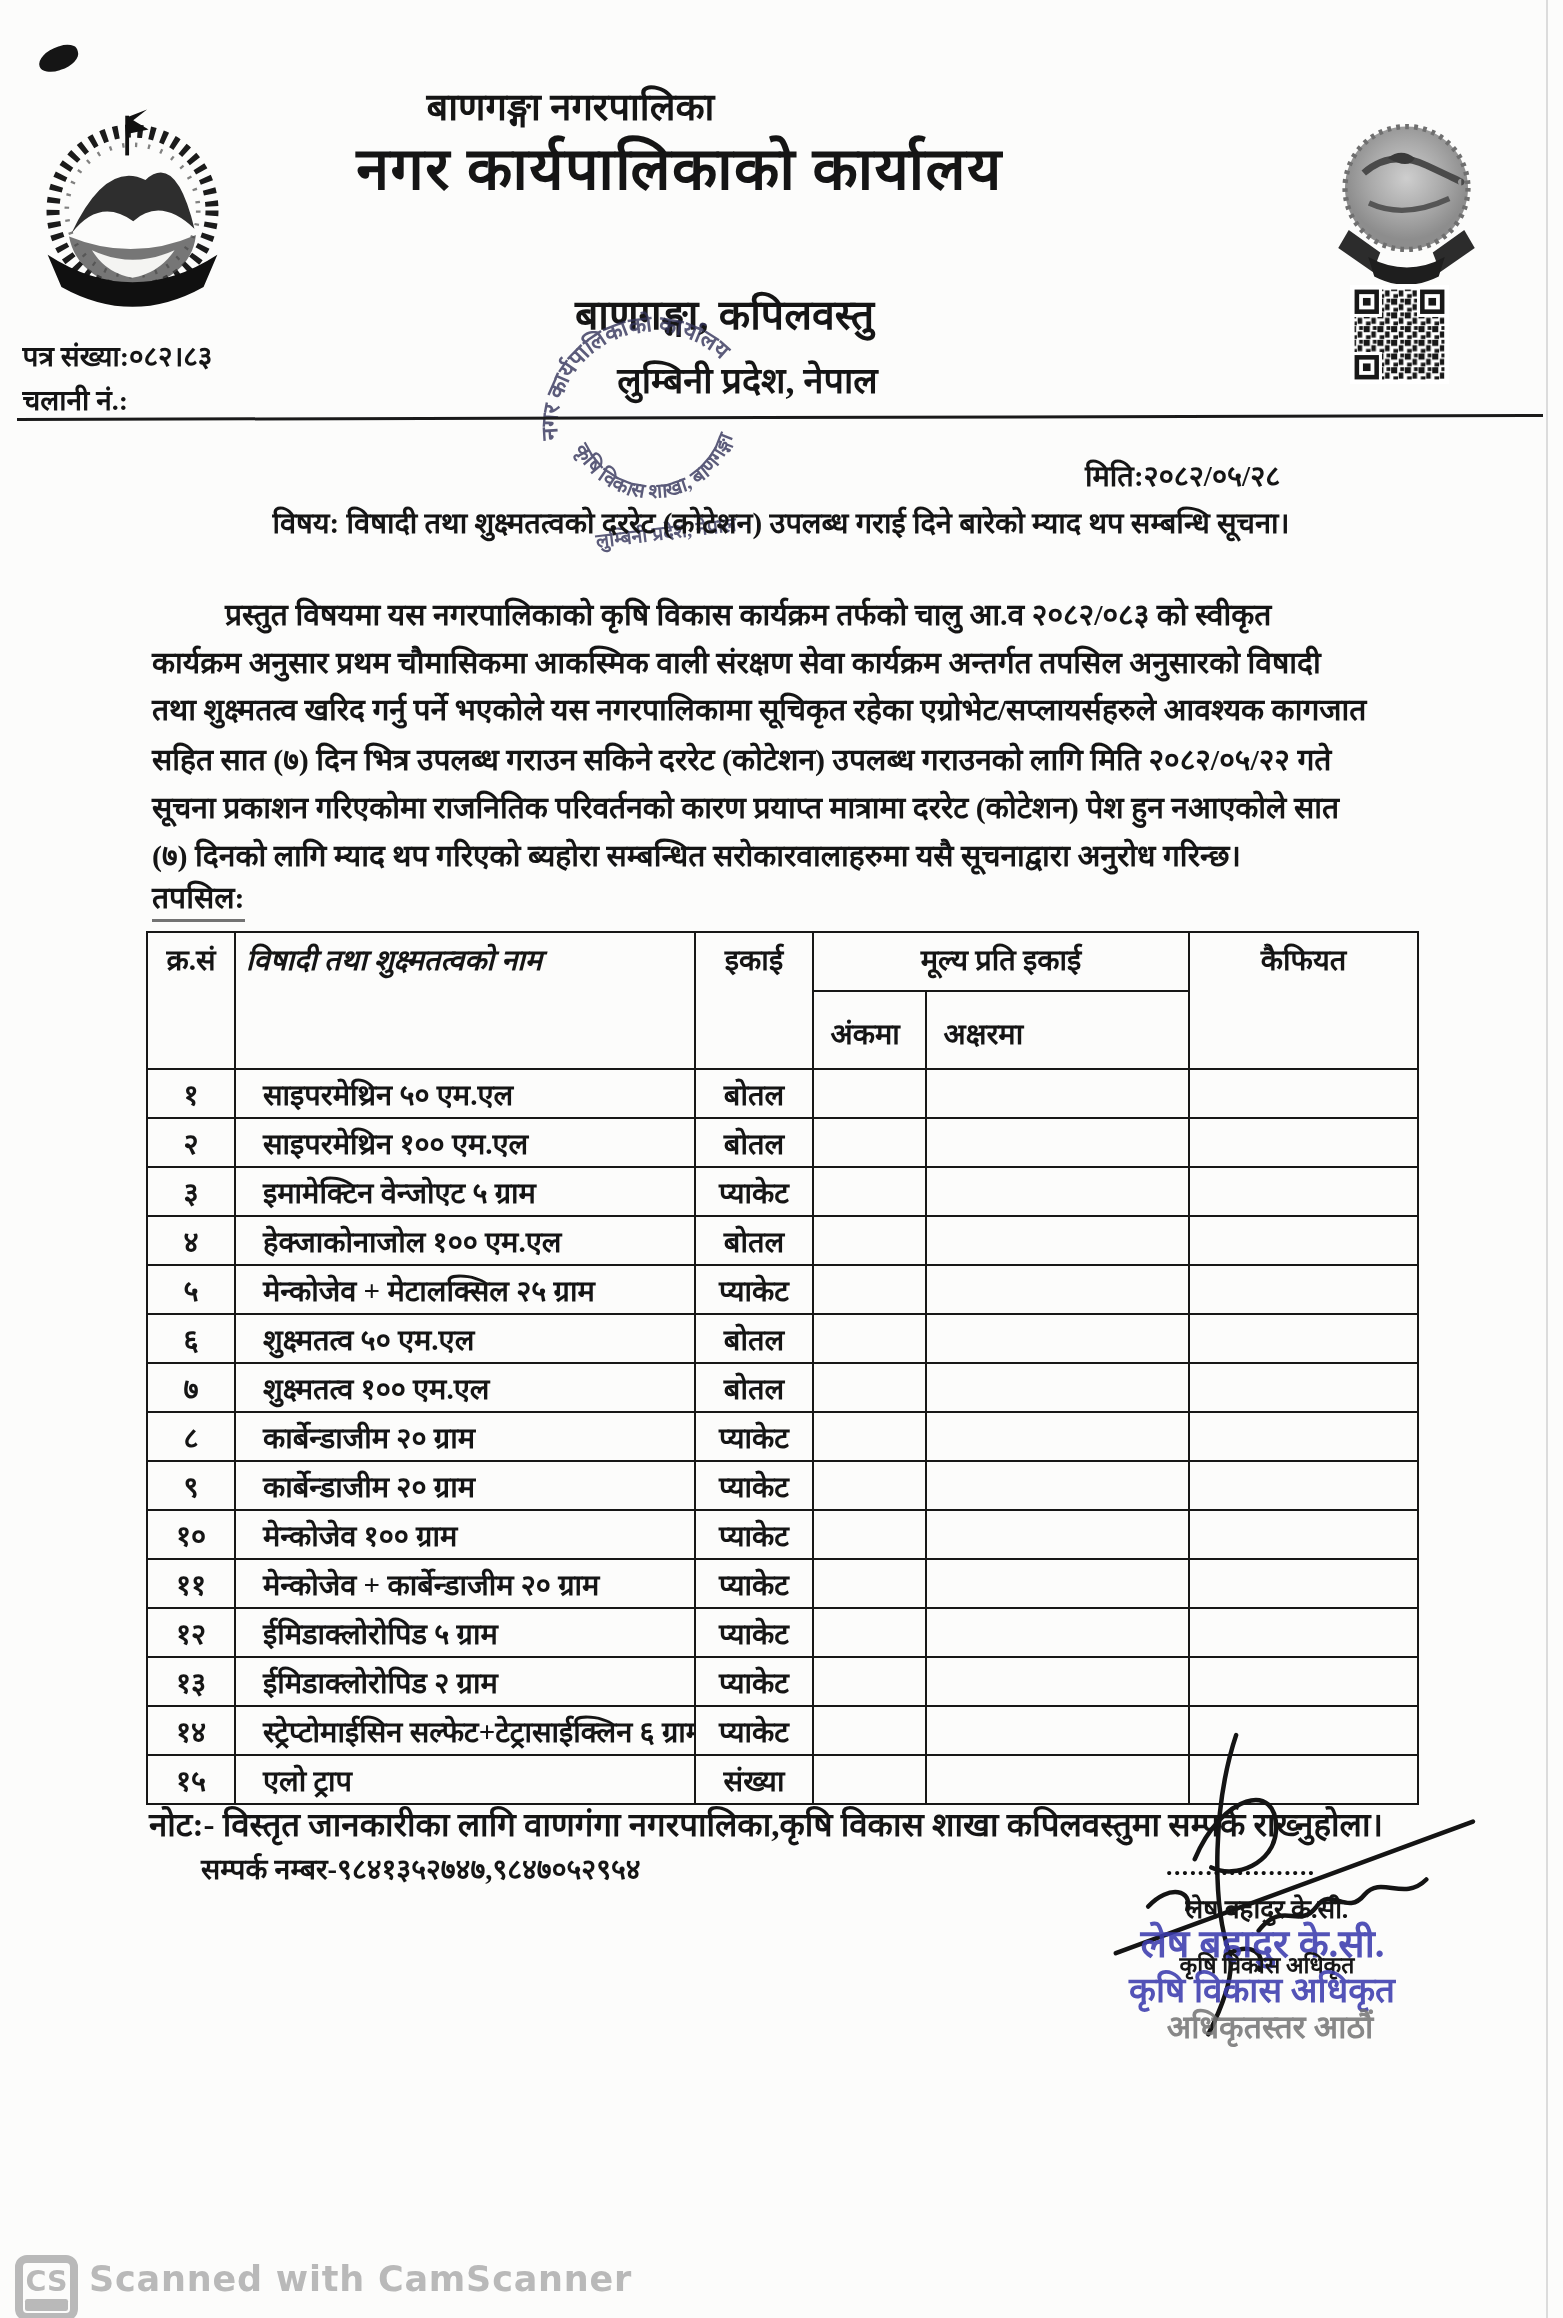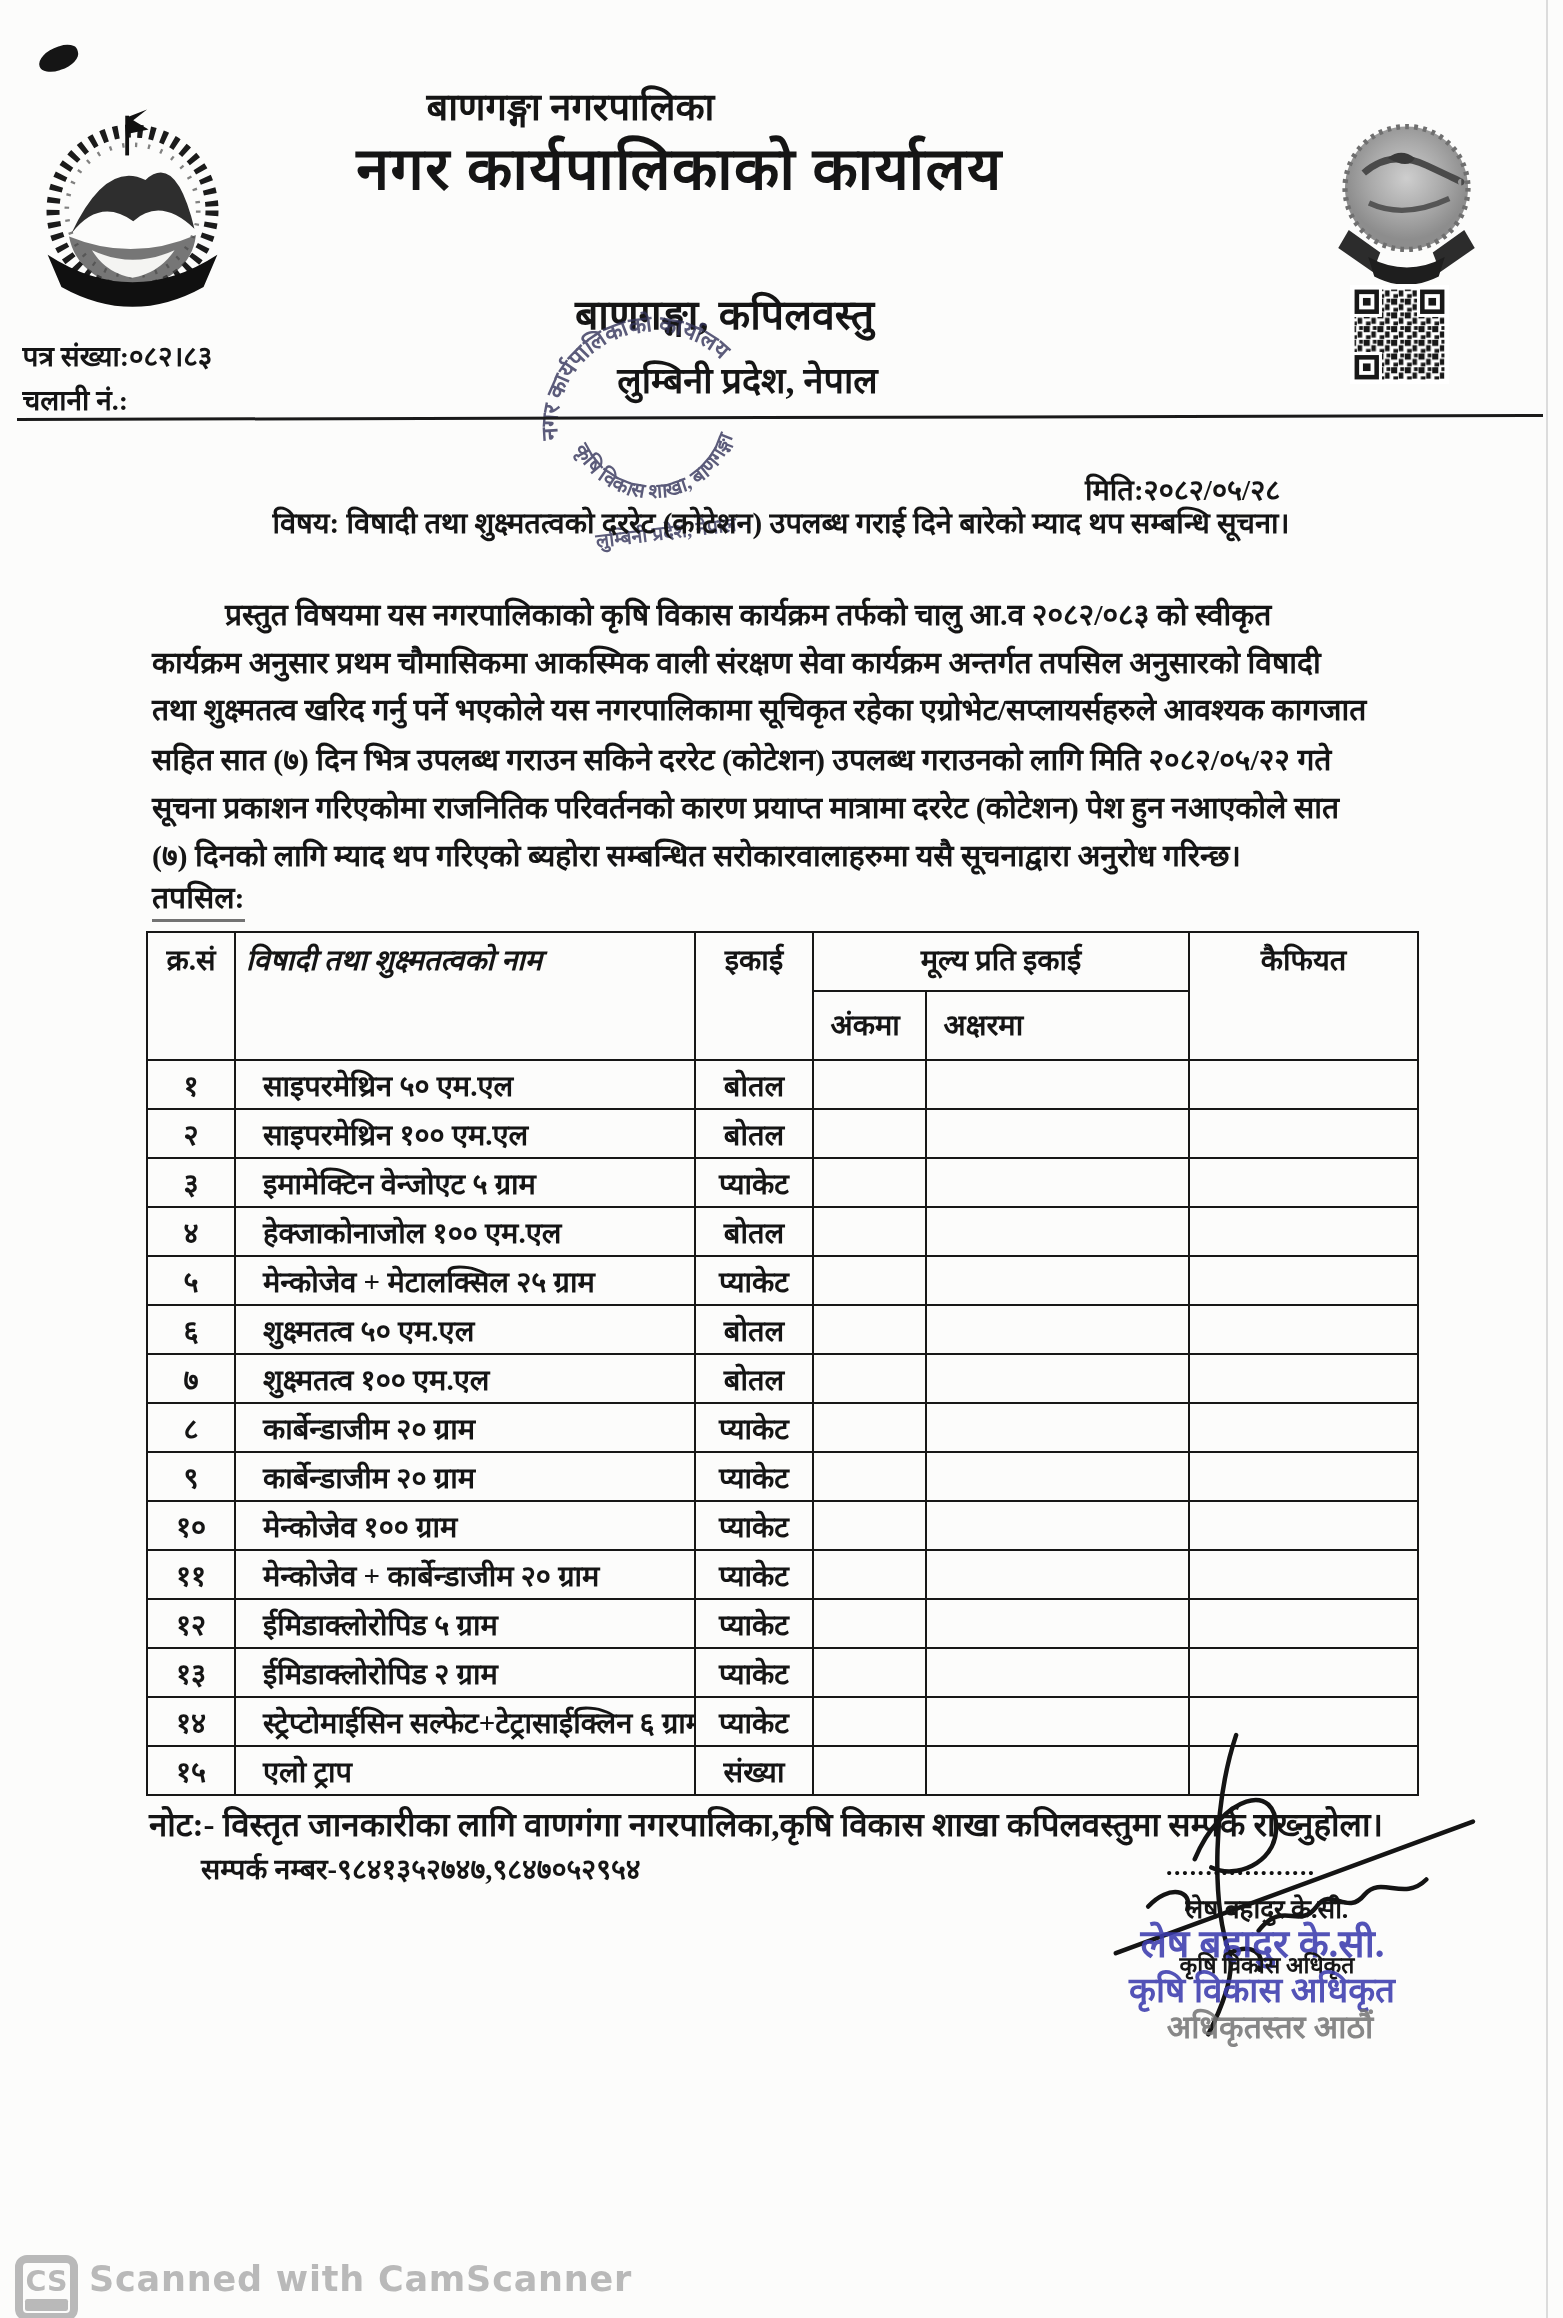--- a/index.html
+++ b/index.html
@@ -17,38 +17,38 @@
   .h-muni{left:195px;top:79px;width:751px;font-size:38px;}
   .h-office{left:120px;top:126px;width:1119px;font-size:59px;letter-spacing:1.5px;}
   .h-addr{left:349px;top:285px;width:751px;font-size:41px;}
   .h-prov{left:372px;top:355px;width:751px;font-size:36px;}
 
   .letter-no{left:22.5px;top:336px;font-size:28px;}
   .dispatch-no{left:22.5px;top:380px;font-size:28px;}
 
   .rule{left:16.5px;top:416px;width:1526px;height:3px;background:#1a1a1a;transform:rotate(-0.15deg);}
 
-  .date-line{left:1085px;top:469px;font-size:29px;}
+  .date-line{left:1085px;top:455px;font-size:29px;}
   .subject{left:30px;top:502px;width:1502px;font-size:29px;text-align:center;}
 
   .body-line{left:152px;width:1322px;font-size:30px;}
   .bl1{top:593px;padding-left:73px;}
   .bl2{top:641px;}
   .bl3{top:688px;}
   .bl4{top:738px;}
   .bl5{top:786px;}
   .bl6{top:834px;}
   .tapasil{left:152px;top:876px;font-size:30px;border-bottom:3px solid #737373;padding-bottom:1.5px;}
 
   
   .items-table{left:146px;top:931px;}
   table{border-collapse:collapse;table-layout:fixed;width:1271px;}
   th,td{border:2.3px solid #171717;font-size:29px;font-weight:bold;overflow:hidden;}
   thead tr.hr1 th{height:50px;vertical-align:top;padding-top:6px;}
-  thead tr.hr2 th{height:54px;vertical-align:top;padding-top:12px;text-align:left;padding-left:16.5px;}
+  thead tr.hr2 th{height:54px;vertical-align:top;padding-top:21px;text-align:left;padding-left:16.5px;}
   th.span-col{text-align:center;border-radius:22px;}
   th.name-h{text-align:left;padding-left:10px;font-style:italic;}
   tbody td{height:45px;text-align:center;}
   tbody td.cell-left{text-align:left;padding-left:27px;white-space:nowrap;}
 
   .note-line{left:149px;top:1801px;font-size:33px;}
   .contact-line{left:201px;top:1849px;font-size:28.5px;}
 
   
   .sig-dots{left:1166px;top:1852px;font-size:25.5px;letter-spacing:1.5px;color:#111;}

